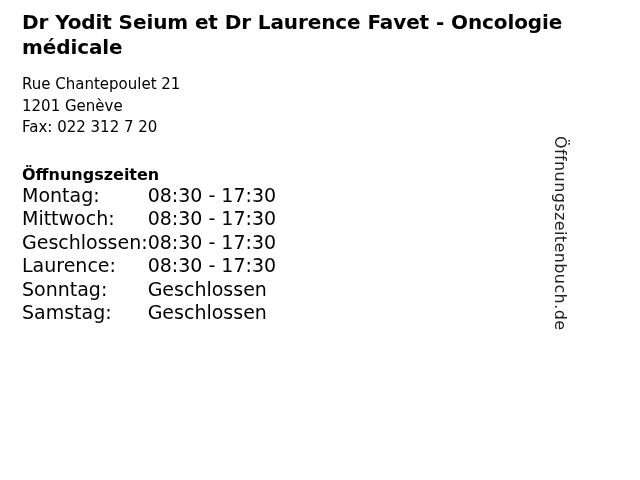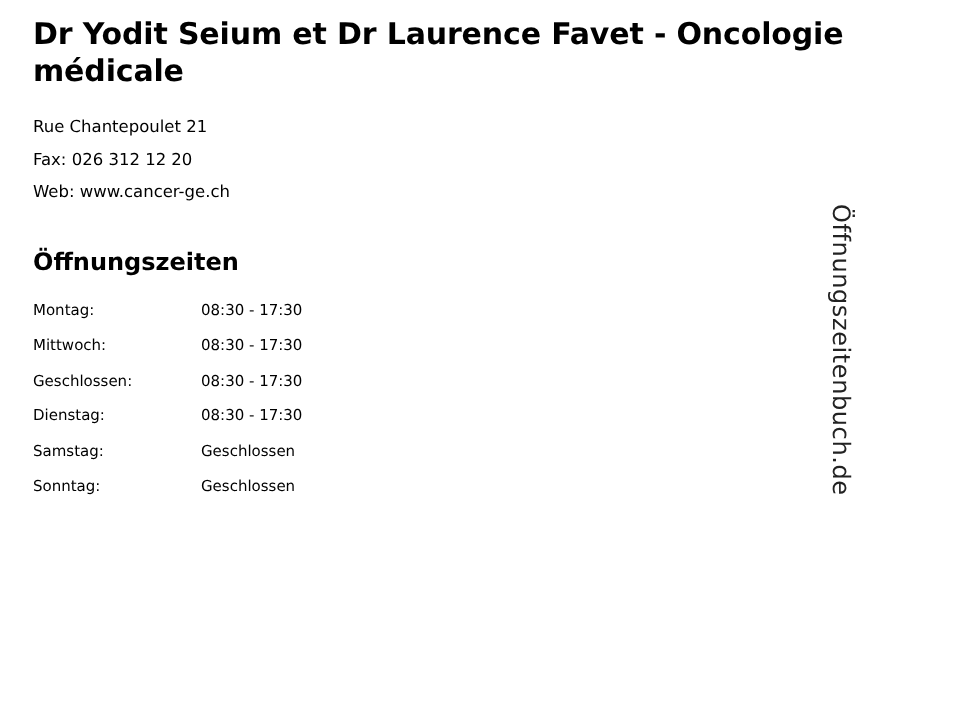--- a/index.html
+++ b/index.html
@@ -30,33 +30,32 @@
   }
   .title {
     font-size: 20px;
     font-weight: bold;
     line-height: 25px;
     letter-spacing: -0.1px;
     margin: 0 0 14px 0;
     word-wrap: break-word;
   }
   .addr-line {
-    font-size: 11px;
+    font-size: 15px;
     line-height: 21.5px;
     white-space: nowrap;
   }
   .hours-heading {
     font-size: 16px;
     font-weight: bold;
     margin-top: 26px;
-    margin-bottom: 12px;
   }
   table.hours {
     border-collapse: collapse;
-    font-size: 10px;
+    font-size: 19px;
   }
   table.hours td {
     padding: 0;
     line-height: 23.5px;
     vertical-align: top;
     white-space: nowrap;
   }
   td.day {
     width: 112px;
     padding-right: 8px;
@@ -79,49 +78,49 @@
 </head>
 <body>
 
 <div class="page">
 
   <div class="content">
 
     <h1 class="title">Dr Yodit Seium et Dr Laurence Favet - Oncologie médicale</h1>
 
     <div class="addr-line">Rue Chantepoulet 21</div>
-    <div class="addr-line">Fax: 026 312 12 20</div>
-    <div class="addr-line">Web: www.cancer-ge.ch</div>
+    <div class="addr-line">1201 Genève</div>
+    <div class="addr-line">Fax: 022 312 7 20</div>
 
     <div class="hours-heading">Öffnungszeiten</div>
 
     <table class="hours">
       <tbody>
         <tr>
           <td class="day">Montag:</td>
           <td class="time">08:30 - 17:30</td>
         </tr>
         <tr>
           <td class="day">Mittwoch:</td>
           <td class="time">08:30 - 17:30</td>
         </tr>
         <tr>
           <td class="day">Geschlossen:</td>
           <td class="time">08:30 - 17:30</td>
         </tr>
         <tr>
-          <td class="day">Dienstag:</td>
+          <td class="day">Laurence:</td>
           <td class="time">08:30 - 17:30</td>
         </tr>
         <tr>
-          <td class="day">Samstag:</td>
+          <td class="day">Sonntag:</td>
           <td class="time">Geschlossen</td>
         </tr>
         <tr>
-          <td class="day">Sonntag:</td>
+          <td class="day">Samstag:</td>
           <td class="time">Geschlossen</td>
         </tr>
       </tbody>
     </table>
 
   </div>
 
   <div class="sidelabel">Öffnungszeitenbuch.de</div>
 
 </div>

